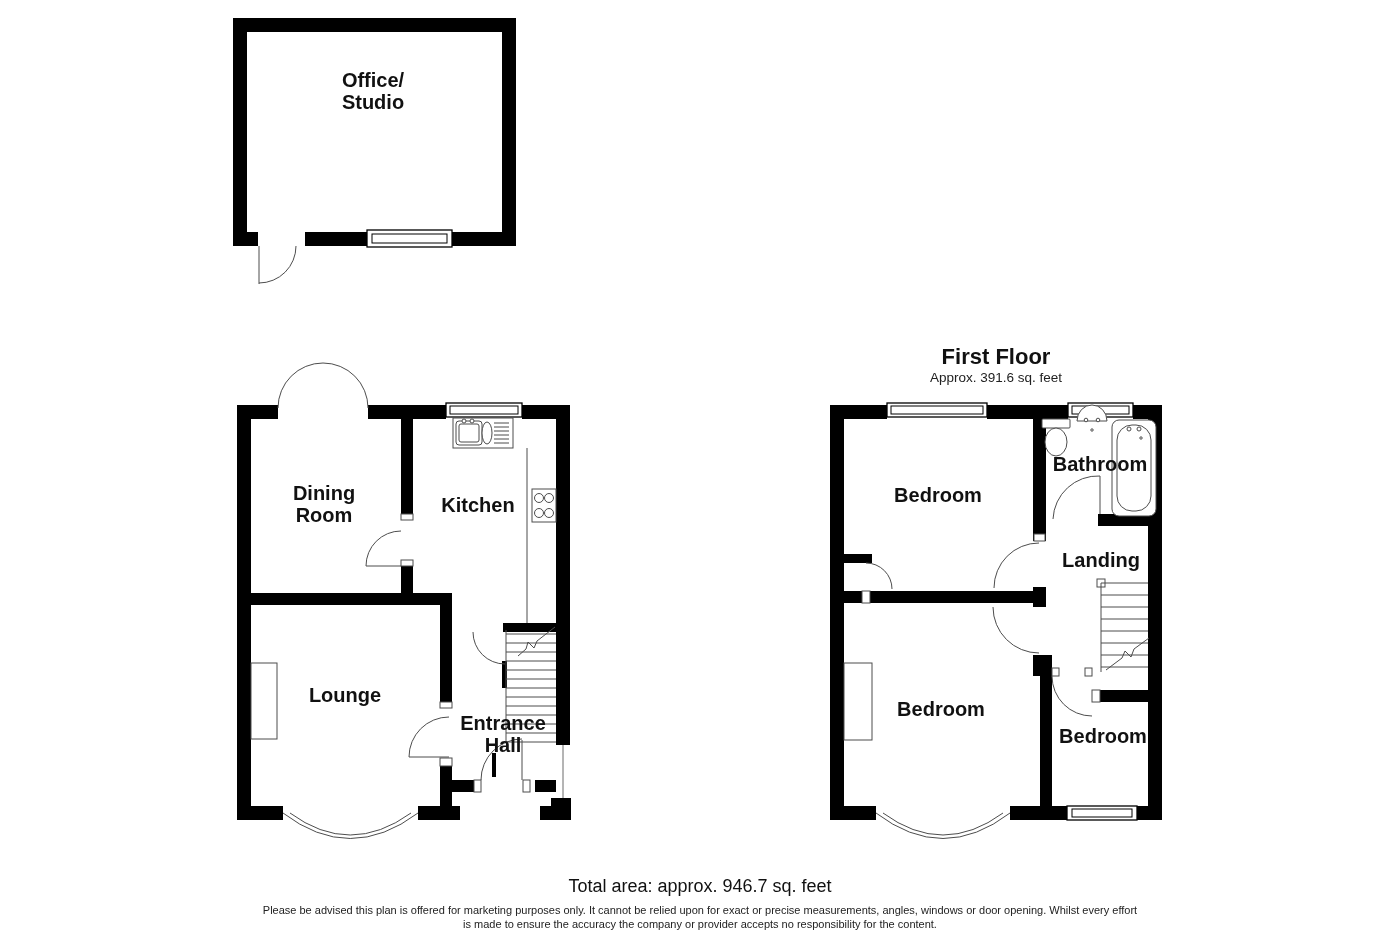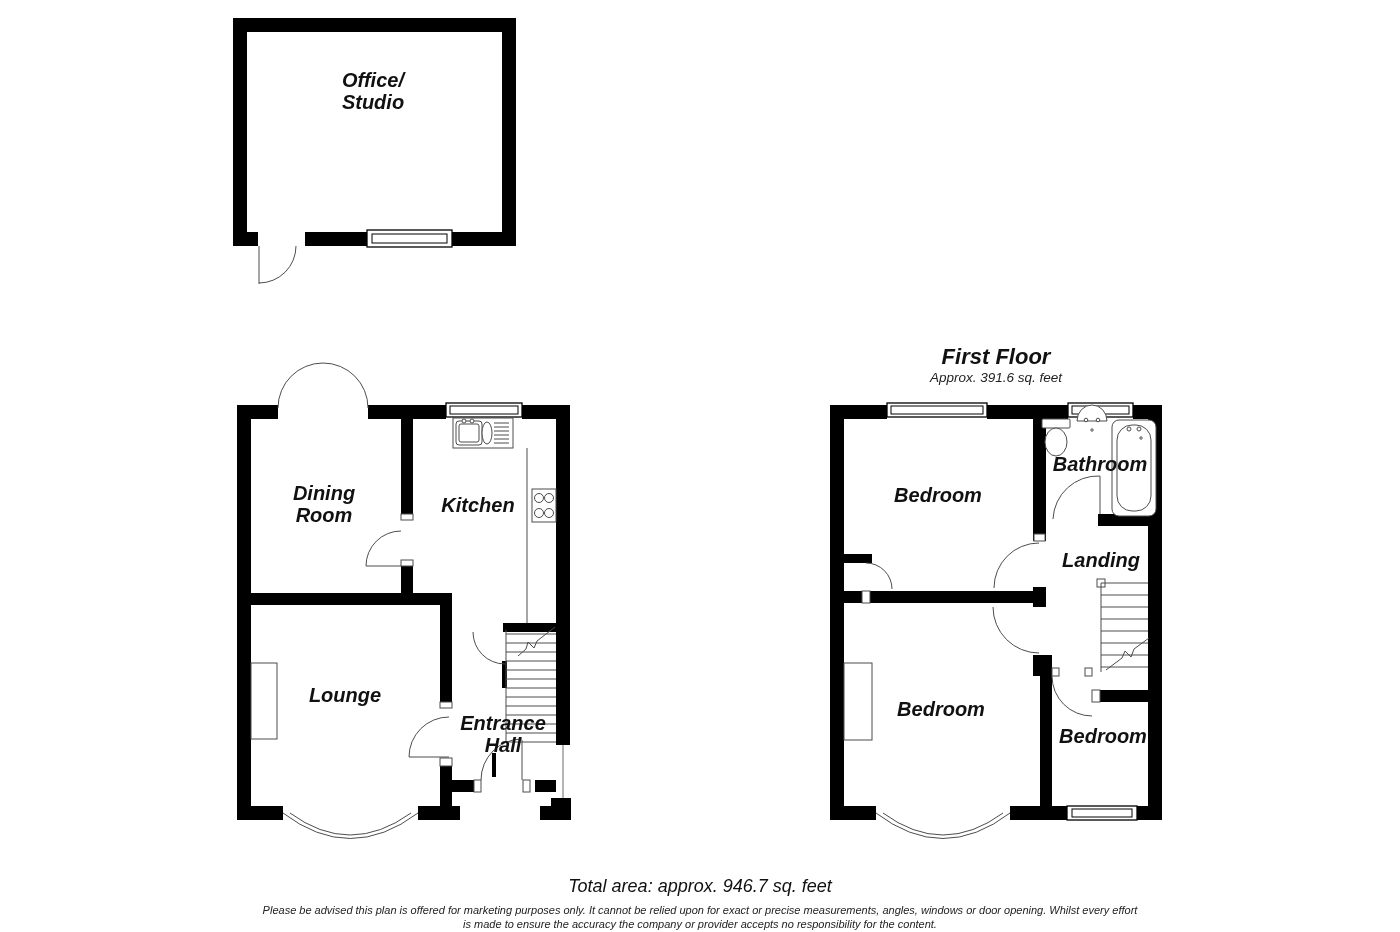--- a/index.html
+++ b/index.html
@@ -1,17 +1,17 @@
 <!DOCTYPE html>
 <html><head>
 <meta charset="utf-8">
 <style>
   html,body{margin:0;padding:0;background:#ffffff;}
   .page{position:relative;width:1400px;height:932px;background:#ffffff;overflow:hidden;
-        font-family:"Liberation Sans",sans-serif;font-style:italic;}
+        font-family:"Liberation Sans",sans-serif;}
   svg{display:block;}
   .wall{fill:#000000;stroke:none;}
   .thin{stroke:#4d4d4d;stroke-width:1;fill:none;}
   .thin2{stroke:#6b6b6b;stroke-width:1;fill:none;}
   .fixture{stroke:#4d4d4d;stroke-width:1;fill:#ffffff;}
   .jamb{fill:#ffffff;stroke:#4d4d4d;stroke-width:1;}
   .win{fill:#ffffff;stroke:#000000;stroke-width:1.3;}
   .winline{stroke:#000000;stroke-width:1;fill:none;}
   .lbl{font-family:"Liberation Sans",sans-serif;font-weight:bold;font-size:20px;
        fill:#111111;text-anchor:middle;}

